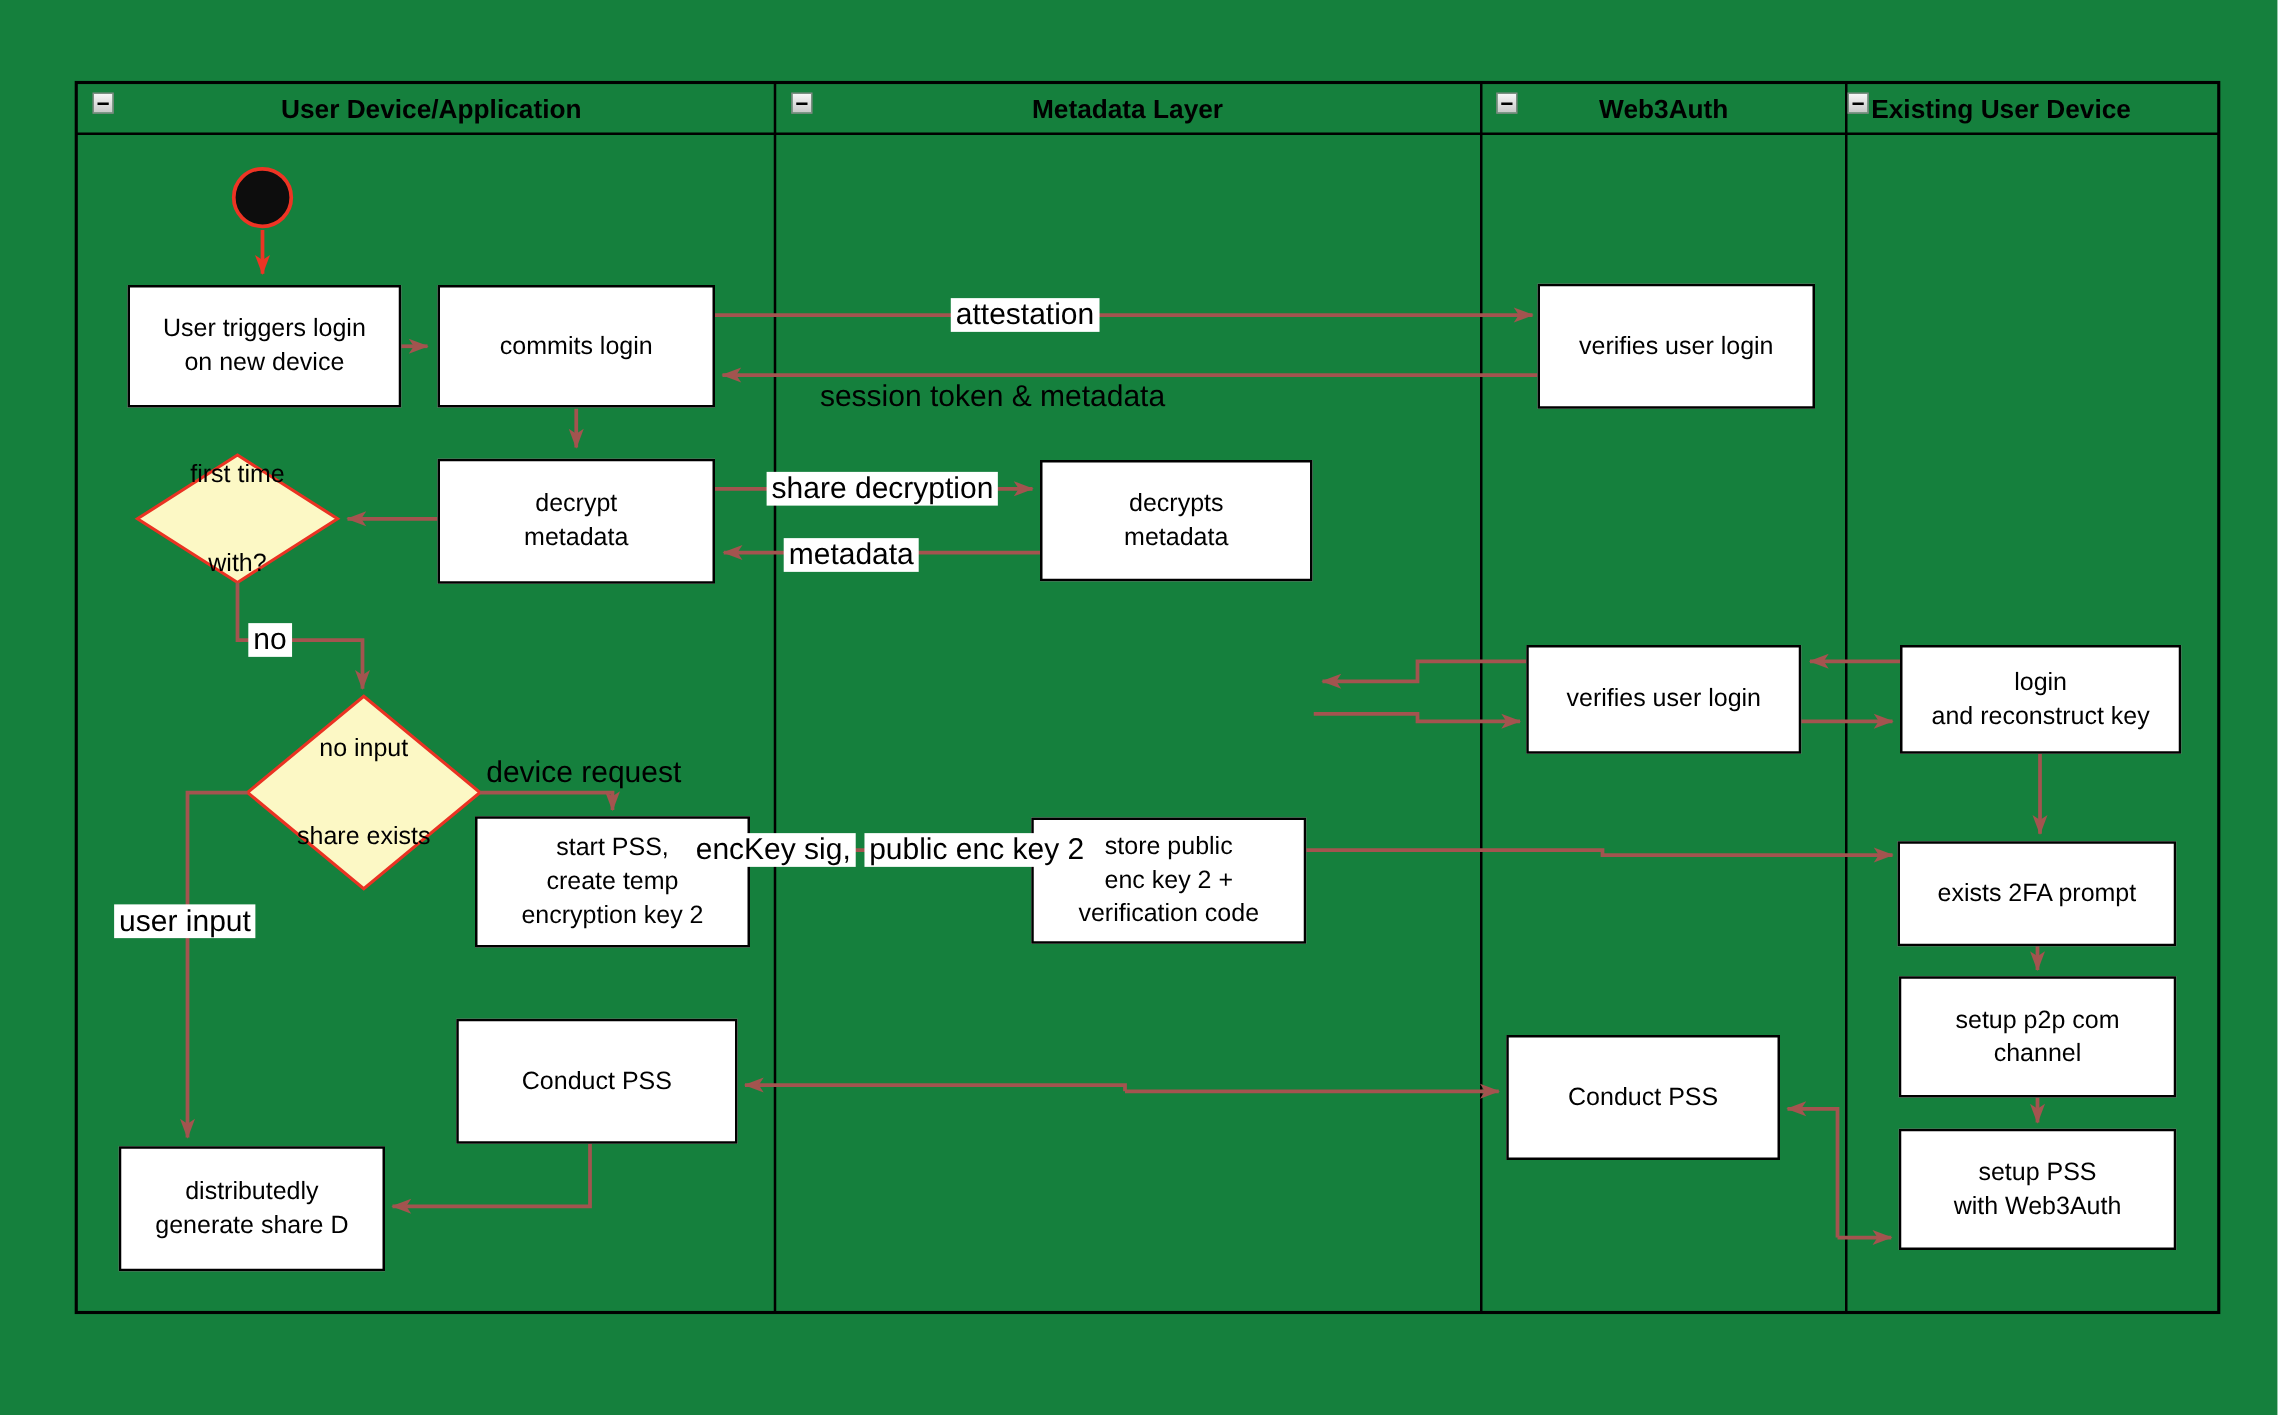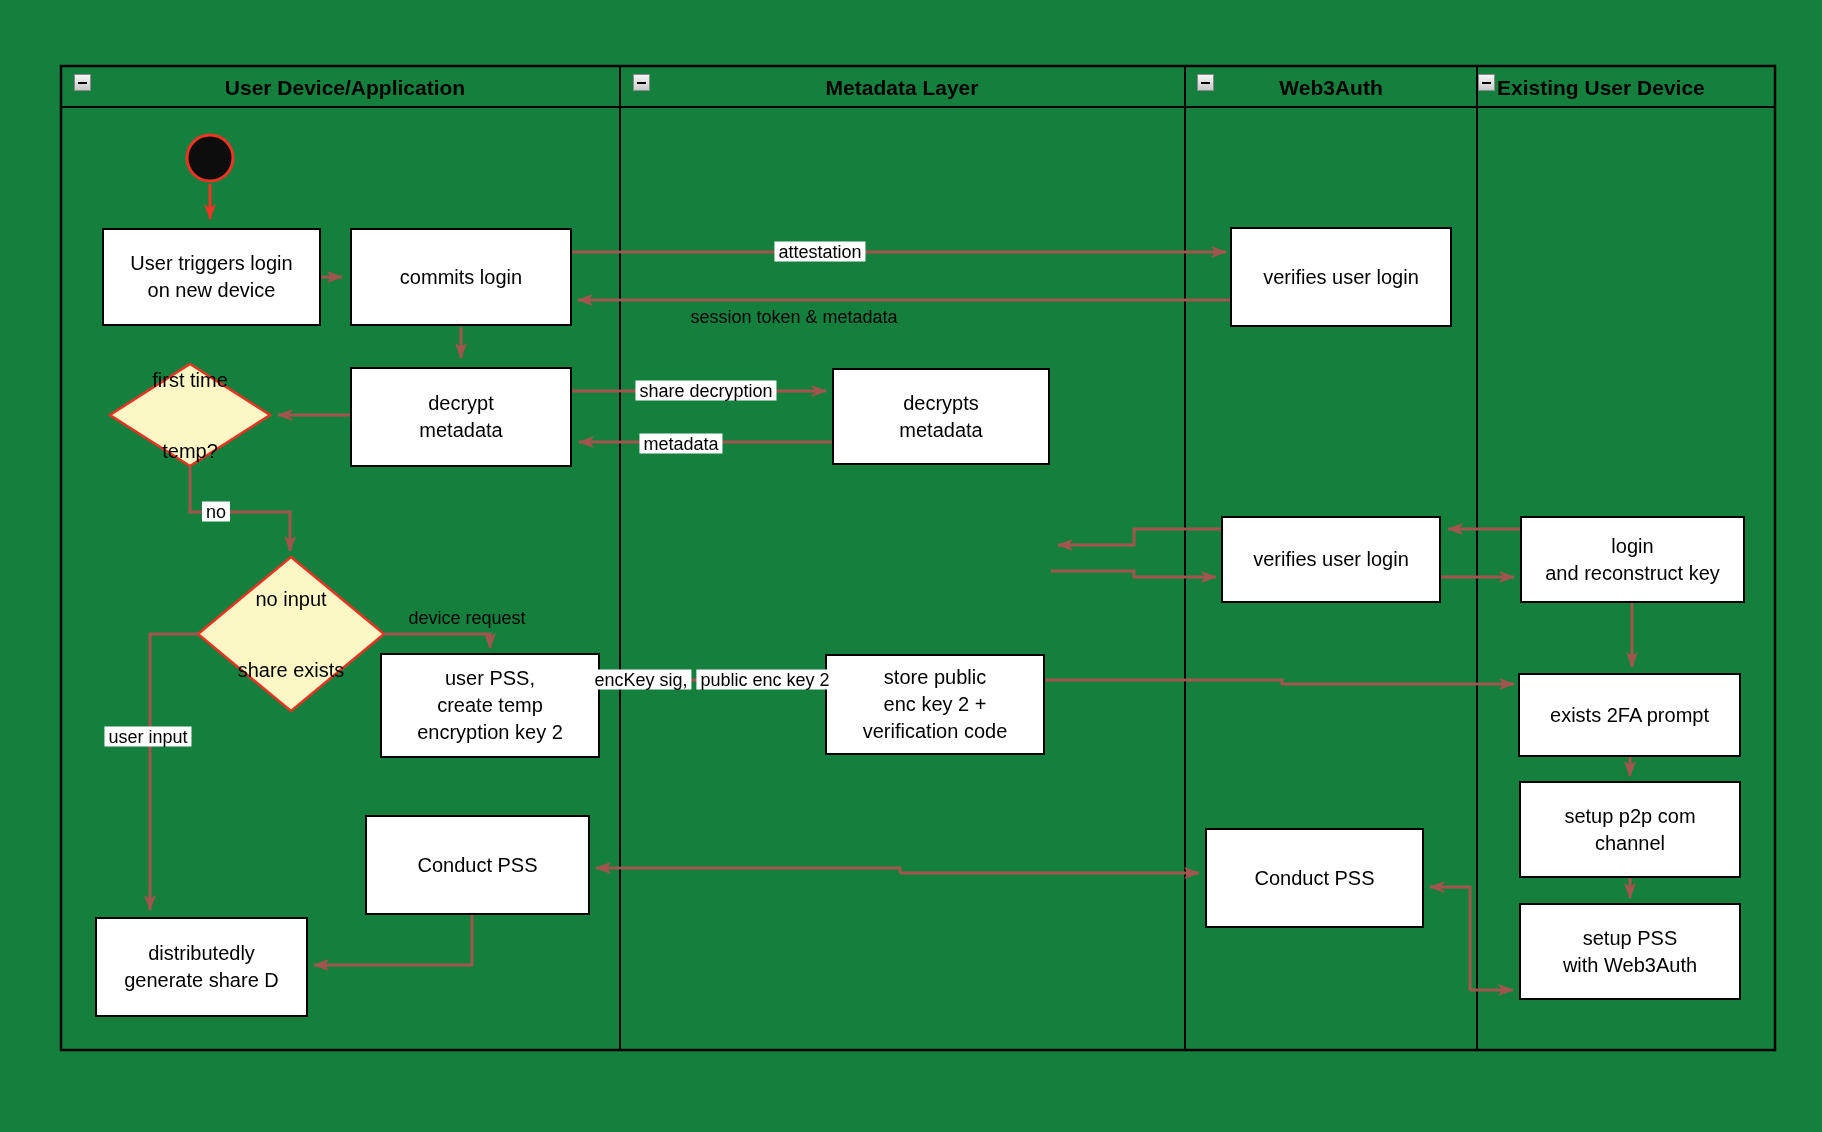--- a/index.html
+++ b/index.html
@@ -9,21 +9,21 @@
   .lane-title{position:absolute;font-weight:bold;font-size:21px;transform:translate(-50%,-50%);white-space:nowrap;}
   .lane-title.left{transform:translate(0,-50%);}
   .collapse{position:absolute;width:17px;height:17px;border:1px solid #8a8a8a;
             background:linear-gradient(#f6f6f6,#c9c9c9);display:flex;box-sizing:border-box;}
   .minus{width:9px;height:2px;background:#000;margin:auto;}
   .node{position:absolute;box-sizing:border-box;border:2px solid #000;background:#fff;
         display:flex;flex-direction:column;align-items:center;justify-content:center;
         font-size:20px;line-height:27px;text-align:center;}
   .dlabel{position:absolute;transform:translate(-50%,-50%);display:flex;flex-direction:column;
           align-items:center;font-size:20px;line-height:26px;text-align:right;gap:45px;}
-  .elabel{position:absolute;transform:translate(-50%,-50%);font-size:18px;line-height:23px;
+  .elabel{position:absolute;transform:translate(-50%,-50%);font-size:24px;line-height:23px;
           white-space:nowrap;text-align:left;}
   .bg{background:#fff;padding:0 4px;}
 </style>
 </head>
 <body>
 
 <div id="canvas">
 
   <svg width="1822" height="1132" viewBox="0 0 1822 1132">
     <defs>
@@ -98,21 +98,21 @@
     <span>on new device</span>
   </div>
   <div class="node" style="left:350px;top:228px;width:222px;height:98px">
     <span>commits login</span>
   </div>
   <div class="node" style="left:350px;top:367px;width:222px;height:100px">
     <span>decrypt</span>
     <span>metadata</span>
   </div>
   <div class="node" style="left:380px;top:653px;width:220px;height:105px">
-    <span>user PSS,</span>
+    <span>start PSS,</span>
     <span>create temp</span>
     <span>encryption key 2</span>
   </div>
   <div class="node" style="left:365px;top:815px;width:225px;height:100px">
     <span>Conduct PSS</span>
   </div>
   <div class="node" style="left:95px;top:917px;width:213px;height:100px">
     <span>distributedly</span>
     <span>generate share D</span>
   </div>
@@ -145,21 +145,21 @@
     <span>setup p2p com</span>
     <span>channel</span>
   </div>
   <div class="node" style="left:1519px;top:903px;width:222px;height:97px">
     <span>setup PSS</span>
     <span>with Web3Auth</span>
   </div>
 
   <div class="dlabel" style="left:190px;top:415px">
     <span>first time</span>
-    <span>temp?</span>
+    <span>with?</span>
   </div>
   <div class="dlabel" style="left:291px;top:634px">
     <span>no input</span>
     <span>share exists</span>
   </div>
 
   <div class="elabel" style="left:820px;top:252px">
     <span class="bg">attestation</span>
   </div>
   <div class="elabel" style="left:794px;top:317px">

